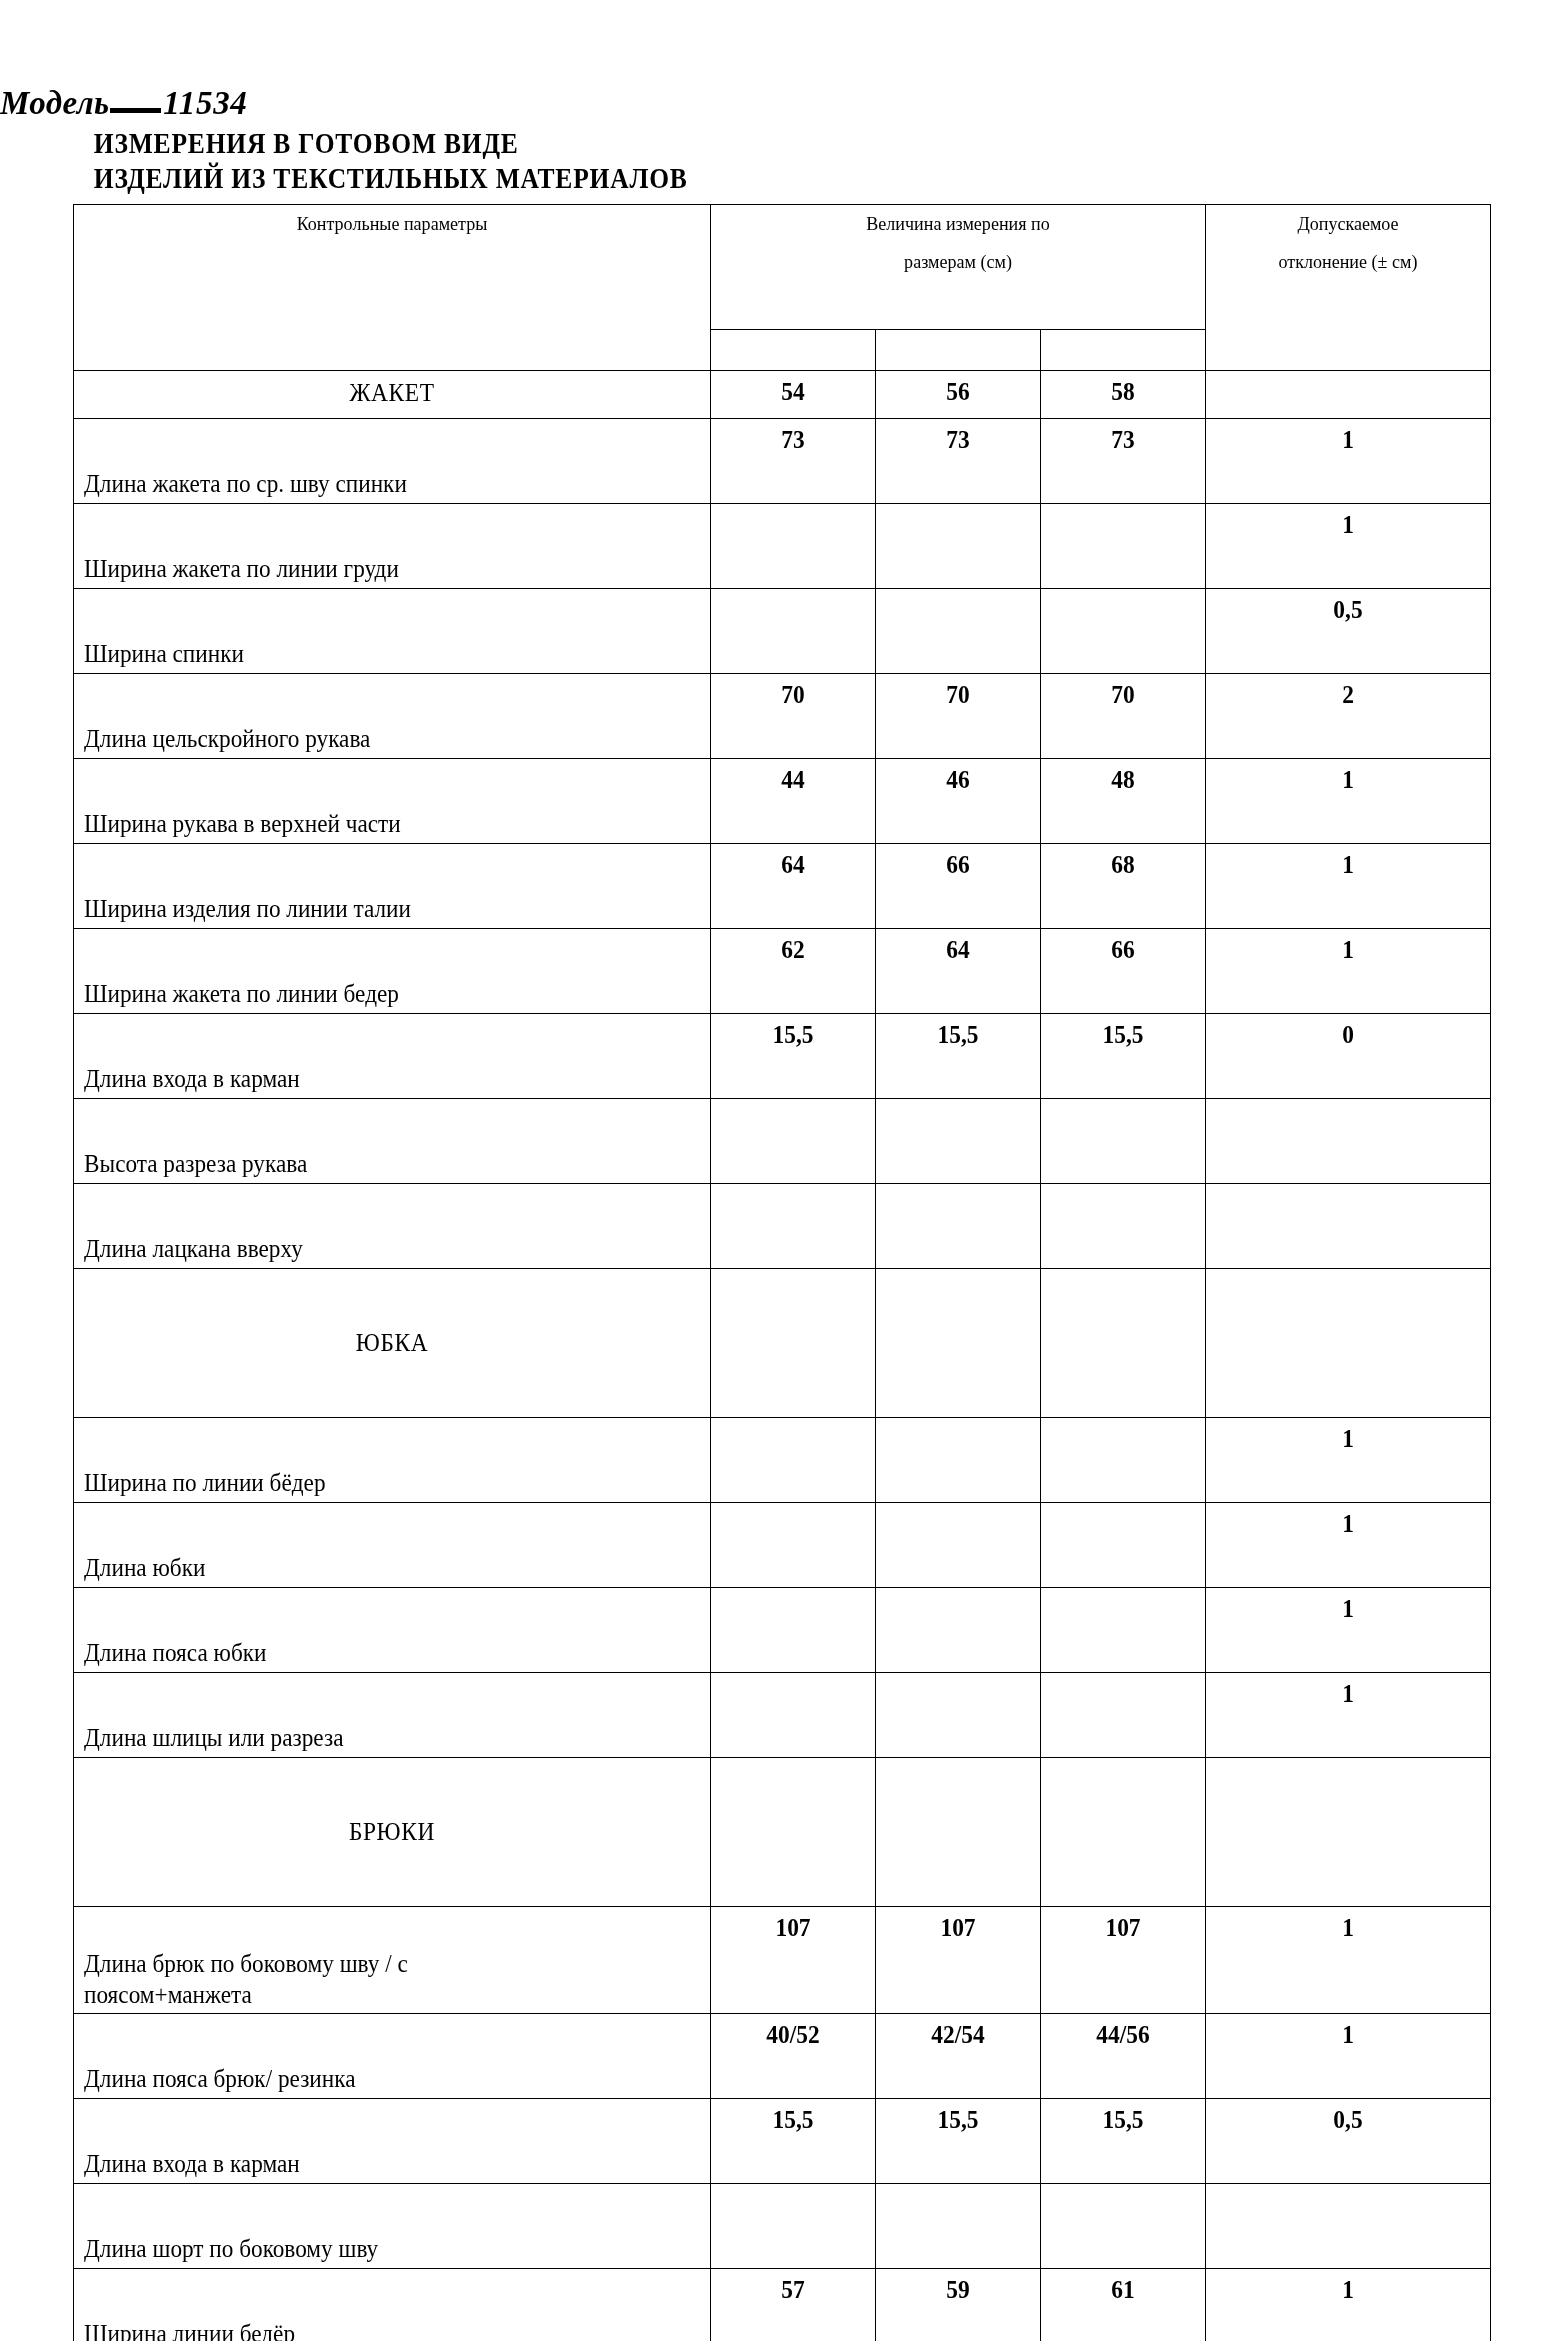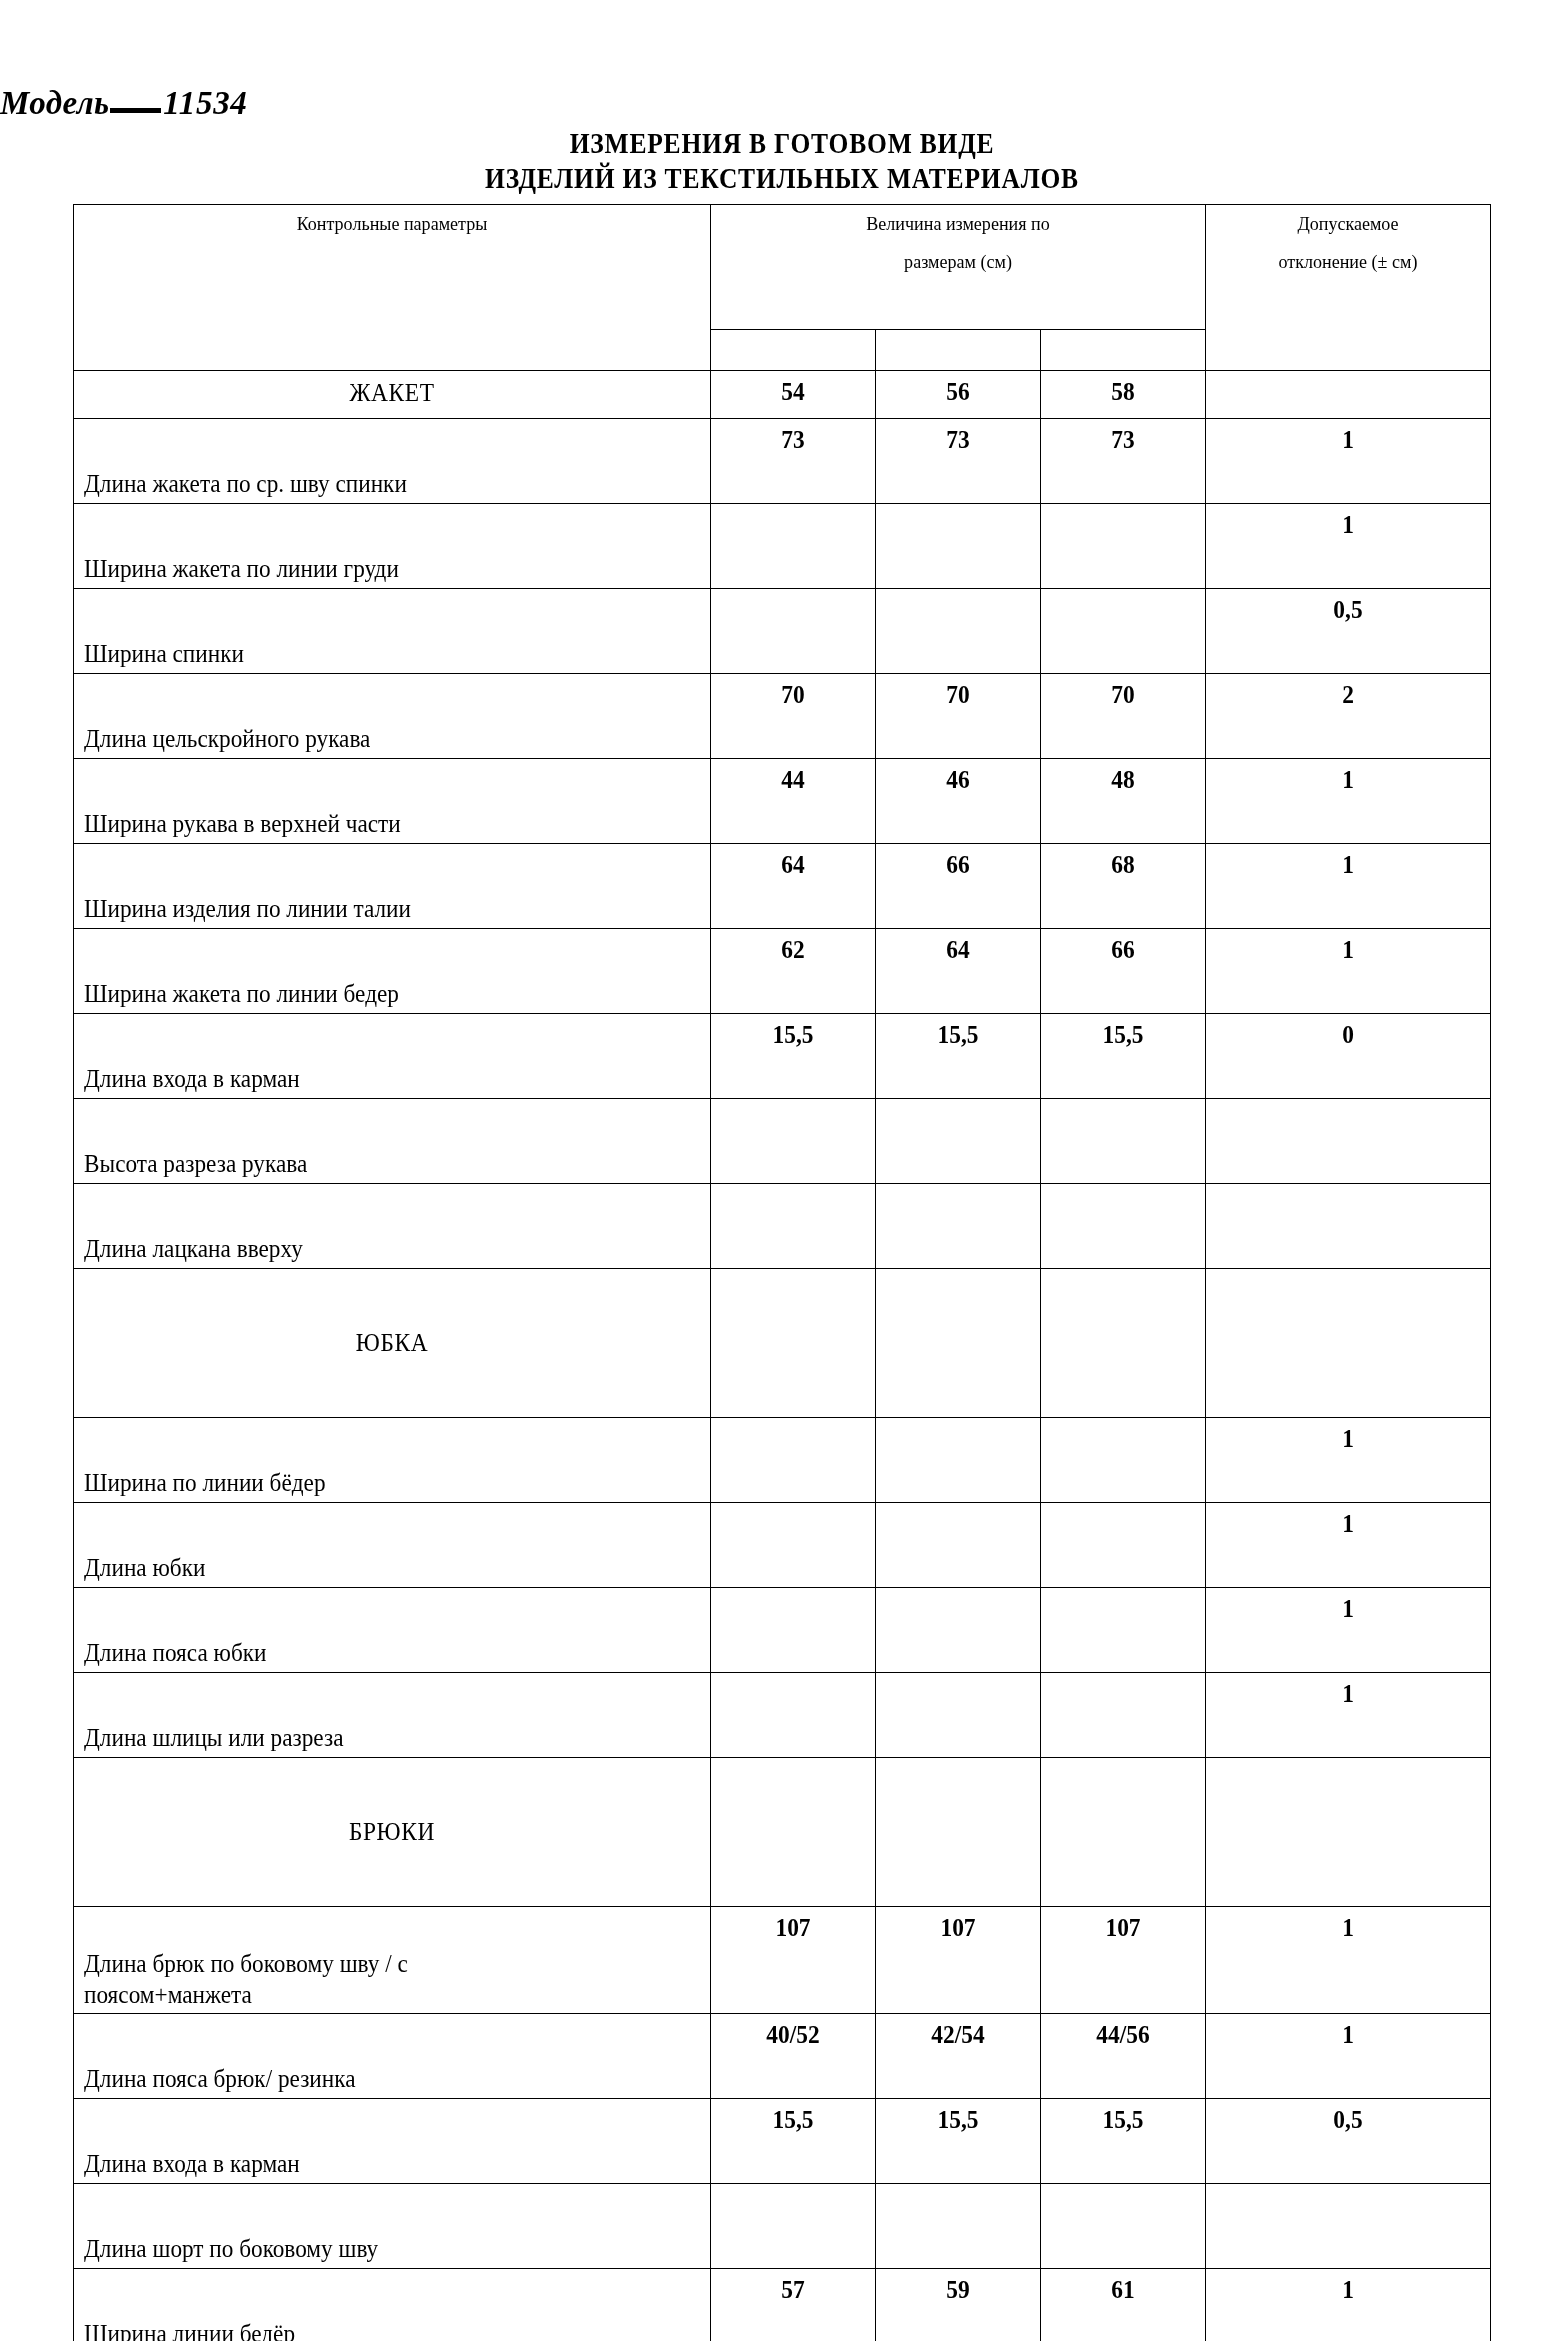--- a/index.html
+++ b/index.html
@@ -42,21 +42,20 @@
     font-style: italic;
     letter-spacing: 0.7px;
   }
 
   
   .doc-title {
     position: absolute;
     top: 126px;
     left: 0;
     width: 1564px;
-    text-align: center;
   }
   .doc-title .tline {
     font-size: 29px;
     font-weight: bold;
     letter-spacing: 0.9px;
     line-height: 35px;
     transform: scaleX(0.88);
     transform-origin: center center;
     white-space: nowrap;
   }

